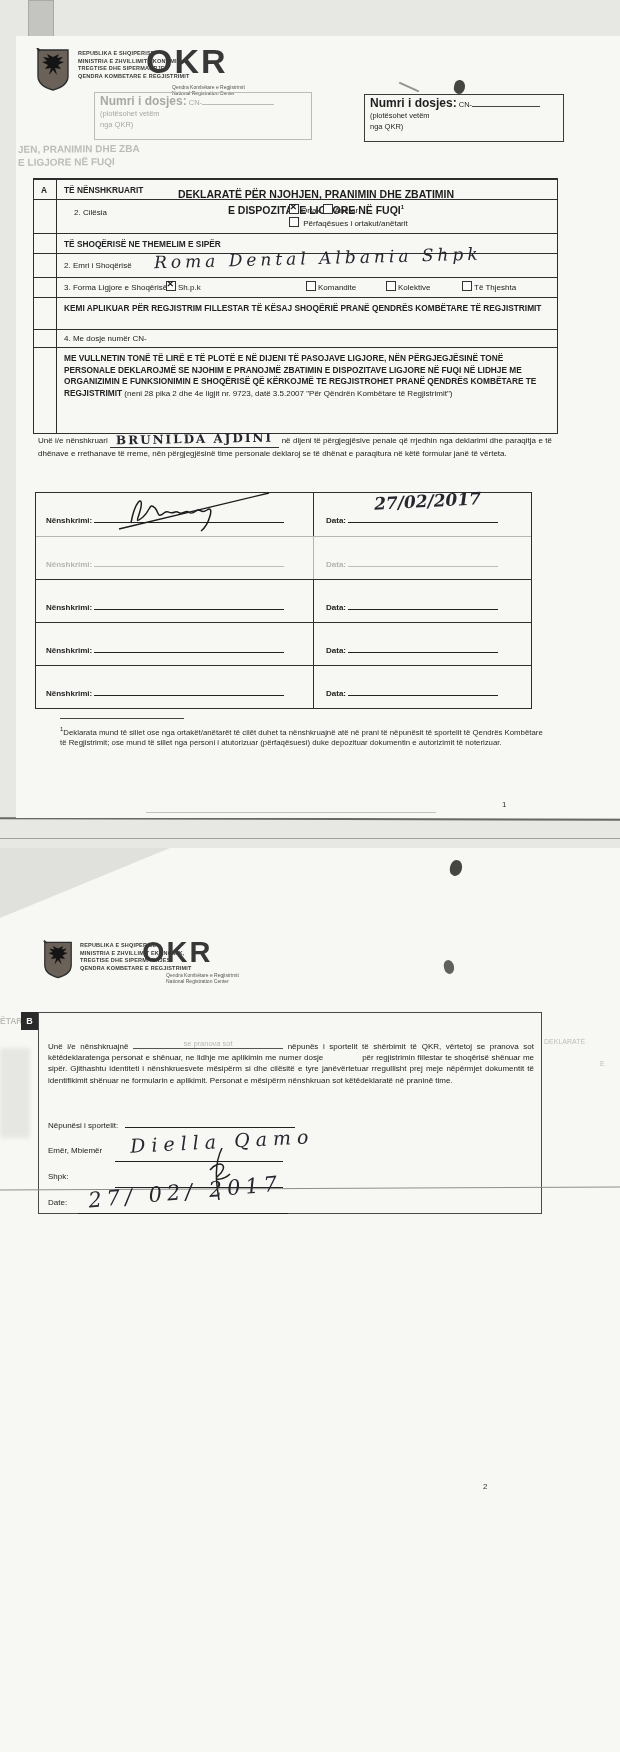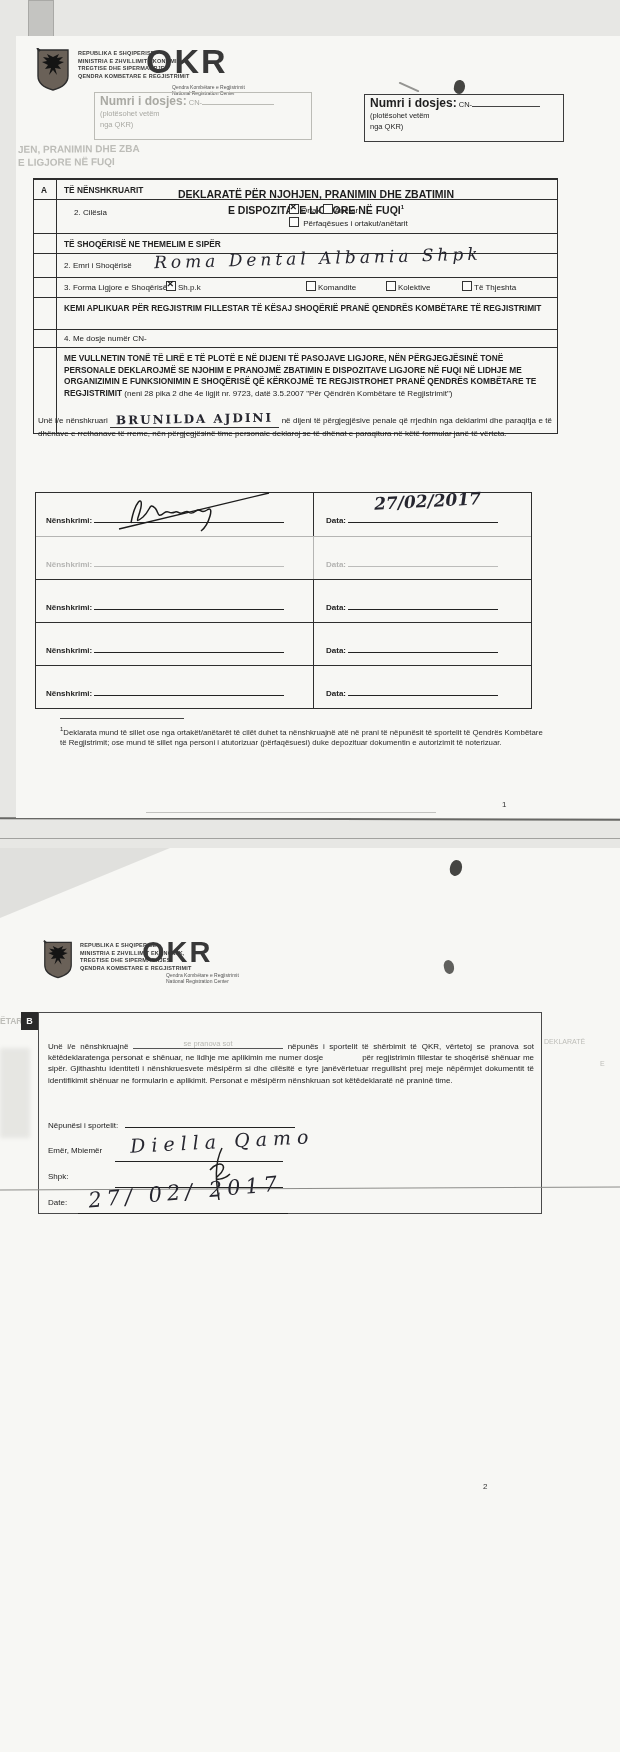--- a/index.html
+++ b/index.html
@@ -176,21 +176,21 @@
 
       <div class="frow" style="height:18px;line-height:18px;">
         <span>4.   Me dosje  numër CN-</span>
       </div>
 
       <div class="frow" style="height:86px;padding-top:5px;padding-right:8px;line-height:11.5px;box-sizing:border-box;">
         <span class="fh">ME VULLNETIN TONË TË LIRË E TË PLOTË E NË DIJENI TË PASOJAVE LIGJORE, NËN PËRGJEGJËSINË TONË PERSONALE DEKLAROJMË SE NJOHIM  E PRANOJMË ZBATIMIN E DISPOZITAVE LIGJORE NË FUQI NË LIDHJE ME ORGANIZIMIN E FUNKSIONIMIN E SHOQËRISË QË KËRKOJMË TE REGJISTROHET PRANË QENDRËS KOMBËTARE TE REGJISTRIMIT</span><span> (neni 28 pika 2 dhe 4e ligjit nr. 9723, datë 3.5.2007 "Për Qëndrën Kombëtare të Regjistrimit")</span>
       </div>
     </div>
 
-    <div class="abs small" style="left:22px;top:378px;width:514px;text-align:justify;">
+    <div class="abs small" style="left:22px;top:398px;width:514px;text-align:justify;">
       <span>Unë i/e nënshkruari</span>
       <span style="display:inline-block;border-bottom:1px solid #333;padding:0 6px;"><span class="hw" style="font-size:12px;letter-spacing:2px;font-style:normal;font-weight:bold;display:inline-block;transform:rotate(-1deg);">BRUNILDA AJDINI</span></span>
       <span>në dijeni të përgjegjësive penale që rrjedhin nga deklarimi dhe paraqitja e të dhënave e rrethanave të rreme, nën përgjegjësinë time personale deklaroj se të dhënat e paraqitura në këtë formular janë të vërteta.</span>
     </div>
 
     <div class="abs stable" style="left:19px;top:456px;width:495px;">
 
       <div class="srow">
         <div class="scell sig">
           <span>Nënshkrimi:</span>

